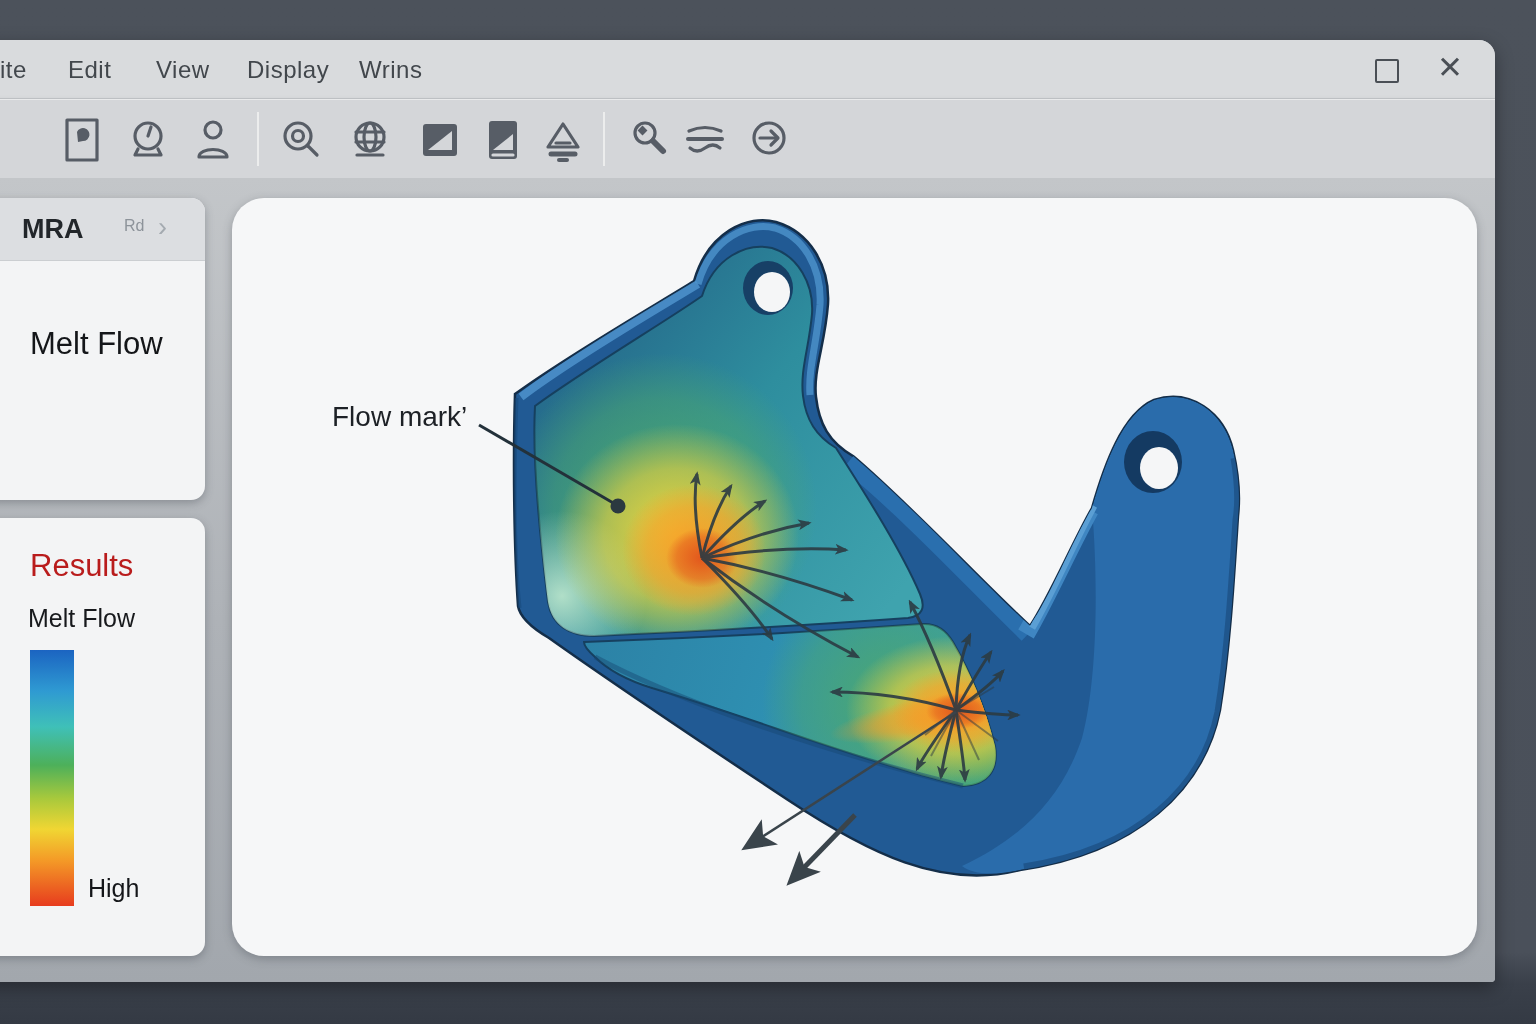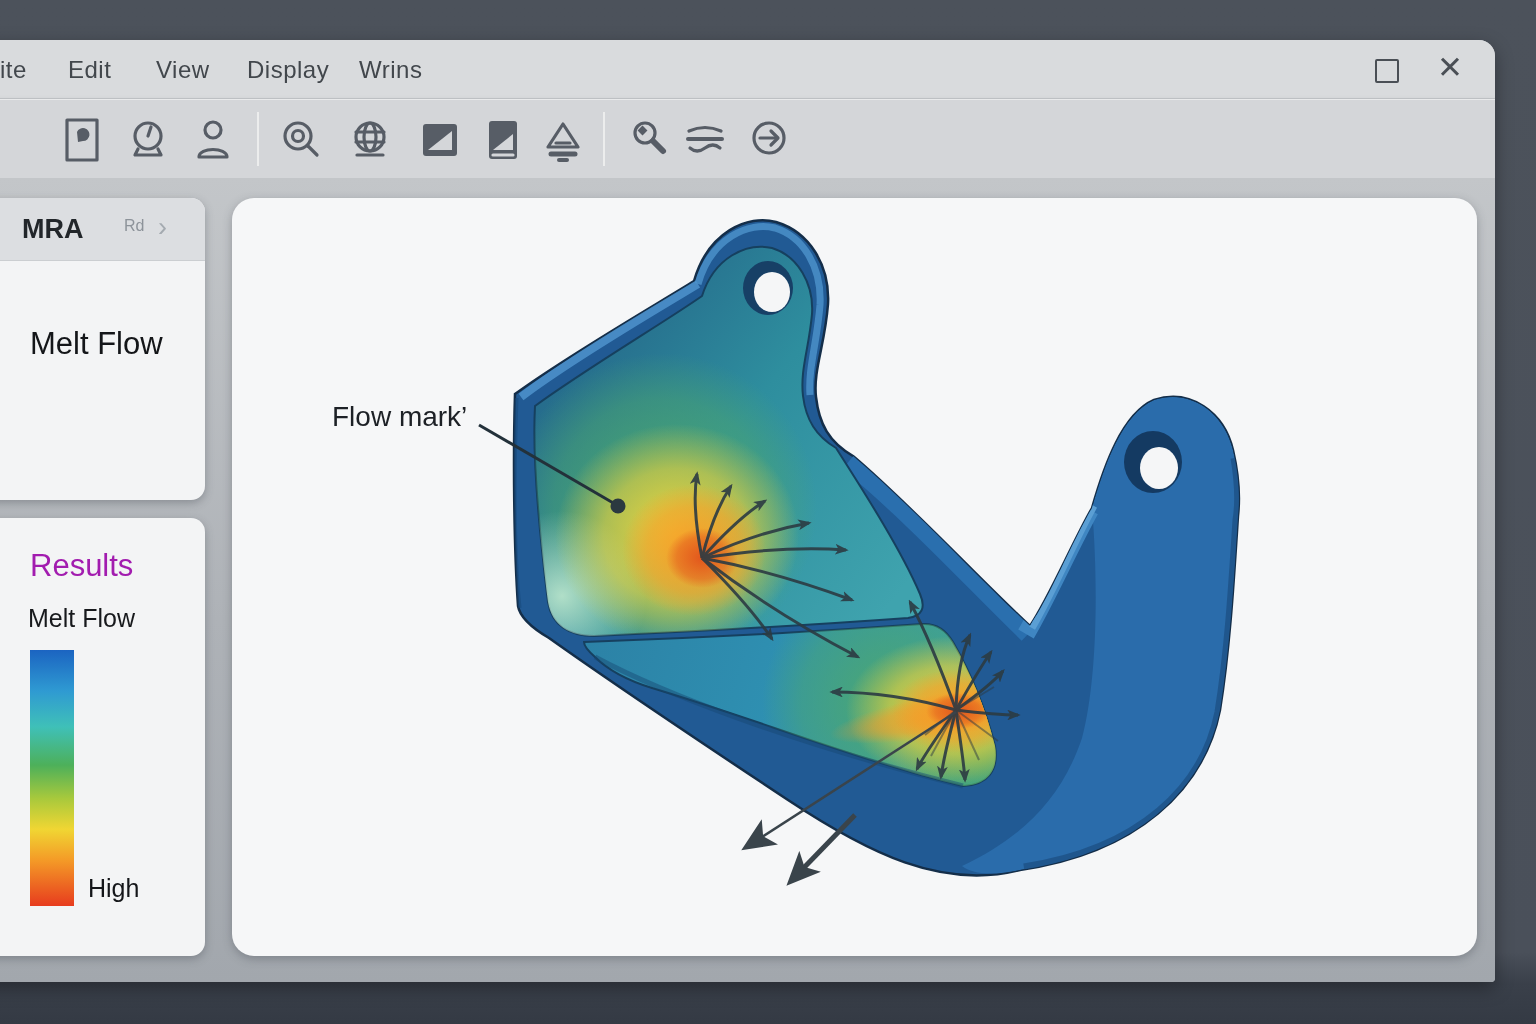--- a/index.html
+++ b/index.html
@@ -34,30 +34,30 @@
     box-shadow:0 3px 8px rgba(60,66,74,.35);}
   .panel-project{left:0;top:158px;width:245px;height:302px;}
   .panel-header{position:absolute;left:0;top:0;width:100%;height:62px;background:#dcdee1;
     border-radius:0 14px 0 0;border-bottom:1px solid #cbced1;}
   .tab-label{position:absolute;left:62px;top:16px;font-size:27px;color:#22262a;font-weight:bold;}
   .crumb{position:absolute;left:164px;top:19px;font-size:16px;color:#8d939a;}
   .crumb-chev{position:absolute;left:198px;top:14px;font-size:27px;color:#a4aab0;}
   .project-title{position:absolute;left:70px;top:128px;font-size:31px;color:#141619;}
 
   .panel-results{left:0;top:478px;width:245px;height:438px;}
-  .results-title{position:absolute;left:70px;top:30px;font-size:31px;color:#a21caf;}
+  .results-title{position:absolute;left:70px;top:30px;font-size:31px;color:#b91c1c;}
   .result-label{position:absolute;left:68px;top:86px;font-size:25px;color:#17191c;}
   .legend-bar{position:absolute;left:70px;top:132px;width:44px;height:256px;
     background:linear-gradient(180deg,#1b64c1 0%,#2f9ad2 16%,#3fc0b8 30%,#4db05a 45%,
       #a8c93c 58%,#f0d633 70%,#f49b27 82%,#e73c1e 100%);}
   .legend-high{position:absolute;left:128px;top:356px;font-size:25px;color:#141619;}
 
   
   .viewport{position:absolute;left:272px;top:158px;width:1245px;height:758px;background:#f6f7f8;
-    border-radius:22px;box-shadow:0 3px 10px rgba(60,66,74,.35);overflow:hidden;}
+    border-radius:32px;box-shadow:0 3px 10px rgba(60,66,74,.35);overflow:hidden;}
   .viewport svg{display:block;}
   text.anno{font-family:"Liberation Sans",sans-serif;fill:#1d2126;}
 </style>
 </head>
 <body>
 
 <div class="desktop">
   <div class="app-window">
 
     <div class="titlebar">

